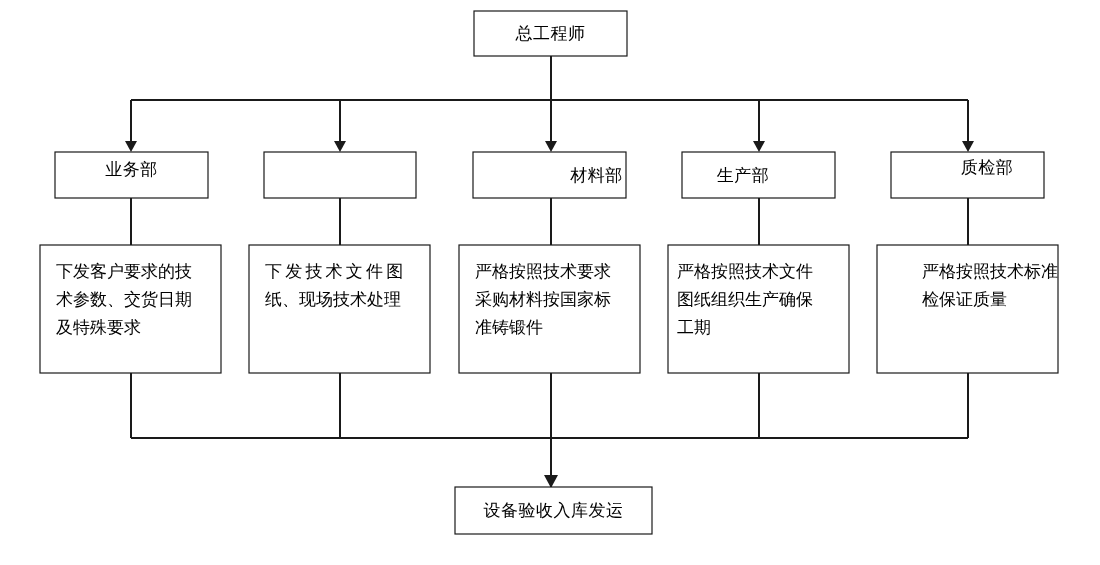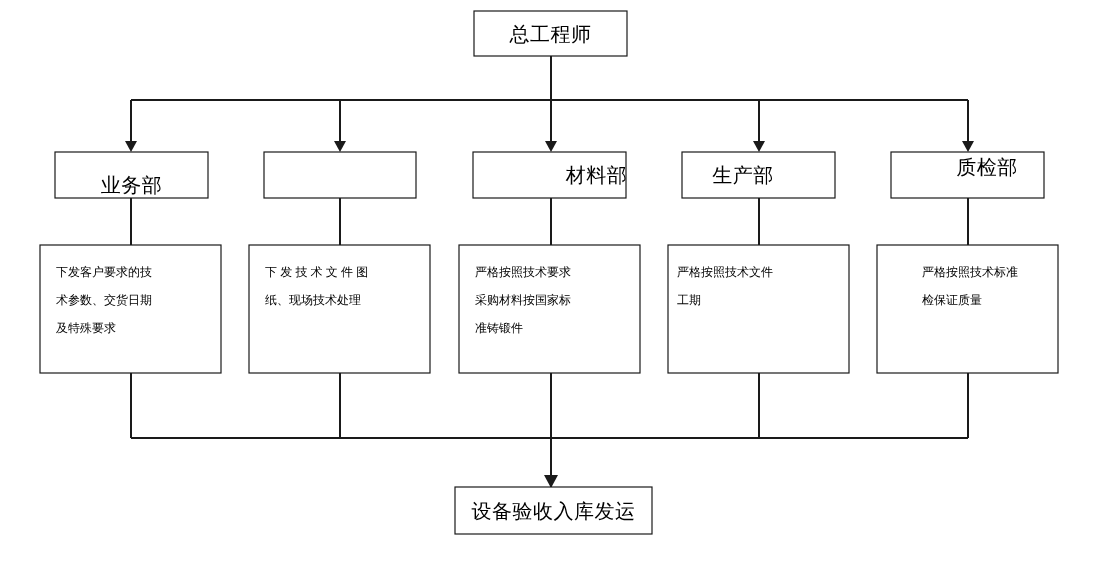--- a/index.html
+++ b/index.html
@@ -41,32 +41,32 @@
     fill: #1a1a1a;
     stroke: none;
   }
   .node-label {
     position: absolute;
     box-sizing: border-box;
     display: flex;
     align-items: center;
     justify-content: center;
     font-family: "Liberation Sans", "DejaVu Sans", sans-serif;
-    font-size: 20px;
+    font-size: 17px;
     color: #000000;
     line-height: 1.0;
     letter-spacing: 0.5px;
     pointer-events: none;
   }
   .desc-label {
     position: absolute;
     box-sizing: border-box;
     display: block;
     font-family: "Liberation Sans", "DejaVu Sans", sans-serif;
-    font-size: 12px;
+    font-size: 17px;
     color: #000000;
     line-height: 28px;
     text-align: left;
     pointer-events: none;
     padding-top: 13px;
     padding-left: 16px;
     padding-right: 10px;
   }
   .desc-label.justify-first span.ln1 {
     display: block;
@@ -133,21 +133,21 @@
     <rect class="node-box" x="249" y="245" width="181" height="128"></rect>
     <rect class="node-box" x="459" y="245" width="181" height="128"></rect>
     <rect class="node-box" x="668" y="245" width="181" height="128"></rect>
     <rect class="node-box" x="877" y="245" width="181" height="128"></rect>
 
     <rect class="node-box" x="455" y="487" width="197" height="47"></rect>
   </svg>
 
   <div class="node-label" style="left:474px; top:11px; width:153px; height:45px;">总工程师</div>
 
-  <div class="node-label" style="left:55px; top:156px; width:153px; height:58px;">业务部</div>
+  <div class="node-label" style="left:55px; top:140px; width:153px; height:58px;">业务部</div>
   <div class="node-label" style="left:473px; top:152px; width:153px; height:46px;margin-left:47px;">材料部</div>
   <div class="node-label" style="left:682px; top:152px; width:122px; height:46px;">生产部</div>
   <div class="node-label" style="left:891px; top:152px; width:153px; height:30px;padding-left:39px;">质检部</div>
 
   <div class="desc-label" style="left:40px; top:245px; width:181px; height:128px;">
     <span class="ln ln1">下发客户要求的技</span>
     <span class="ln">术参数、交货日期</span>
     <span class="ln">及特殊要求</span>
   </div>
 
@@ -157,20 +157,21 @@
   </div>
 
   <div class="desc-label" style="left:459px; top:245px; width:181px; height:128px;">
     <span class="ln ln1">严格按照技术要求</span>
     <span class="ln">采购材料按国家标</span>
     <span class="ln">准铸锻件</span>
   </div>
 
   <div class="desc-label" style="left:661px; top:245px; width:181px; height:128px;">
     <span class="ln ln1">严格按照技术文件</span>
+    <span class="ln">图纸组织生产确保</span>
     <span class="ln">工期</span>
   </div>
 
   <div class="desc-label" style="left:877px; top:245px; width:181px; height:128px;margin-left:29px;">
     <span class="ln ln1">严格按照技术标准</span>
     <span class="ln">检保证质量</span>
   </div>
 
   <div class="node-label" style="left:455px; top:487px; width:197px; height:47px;">设备验收入库发运</div>
 

